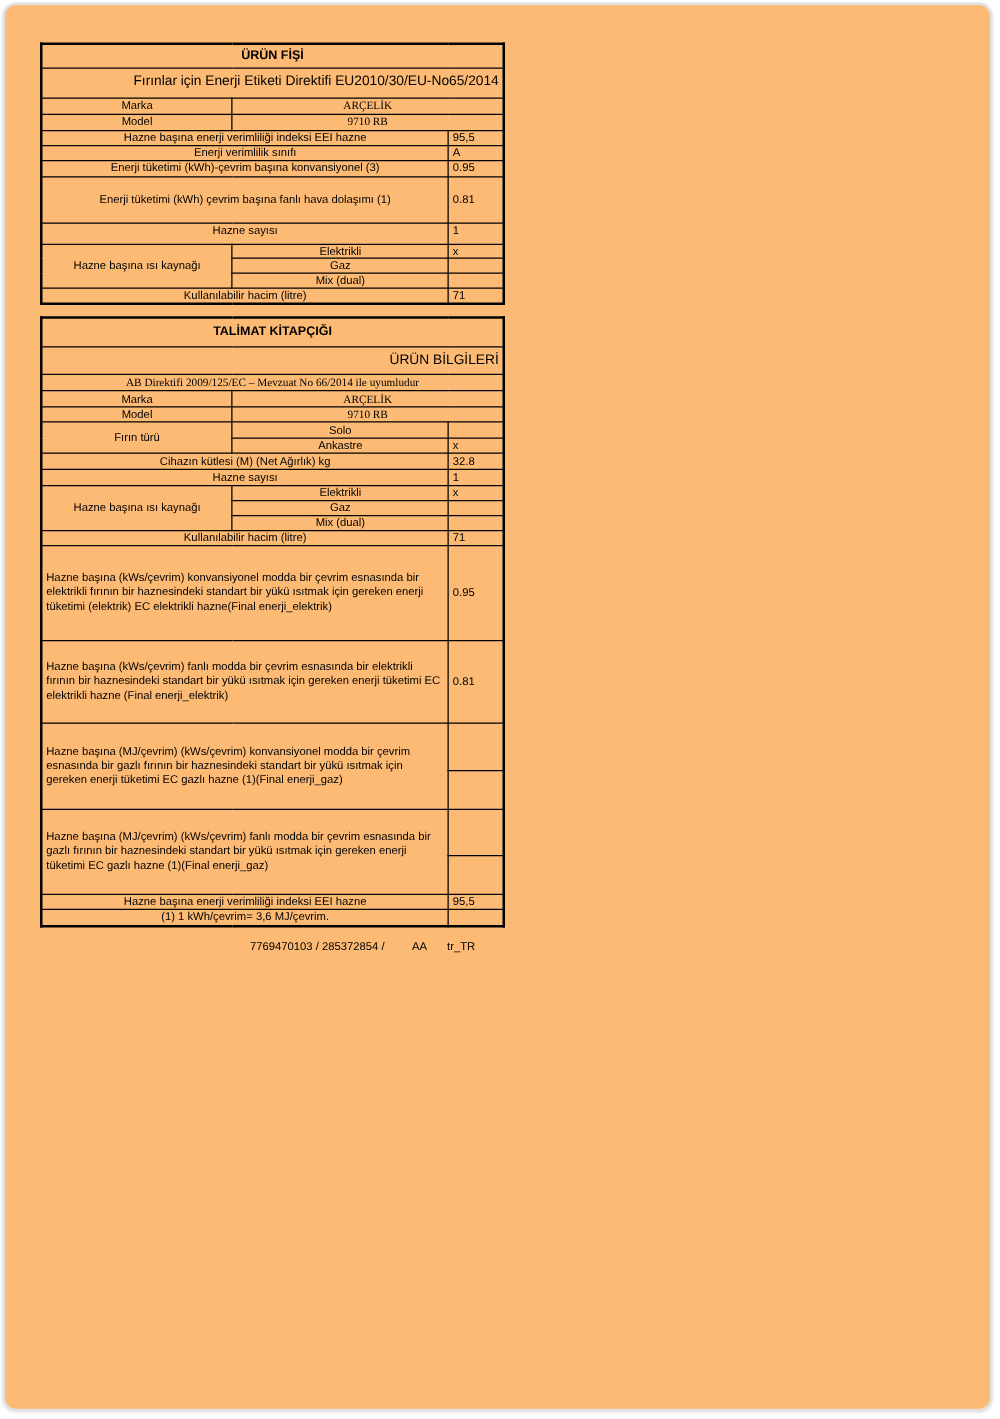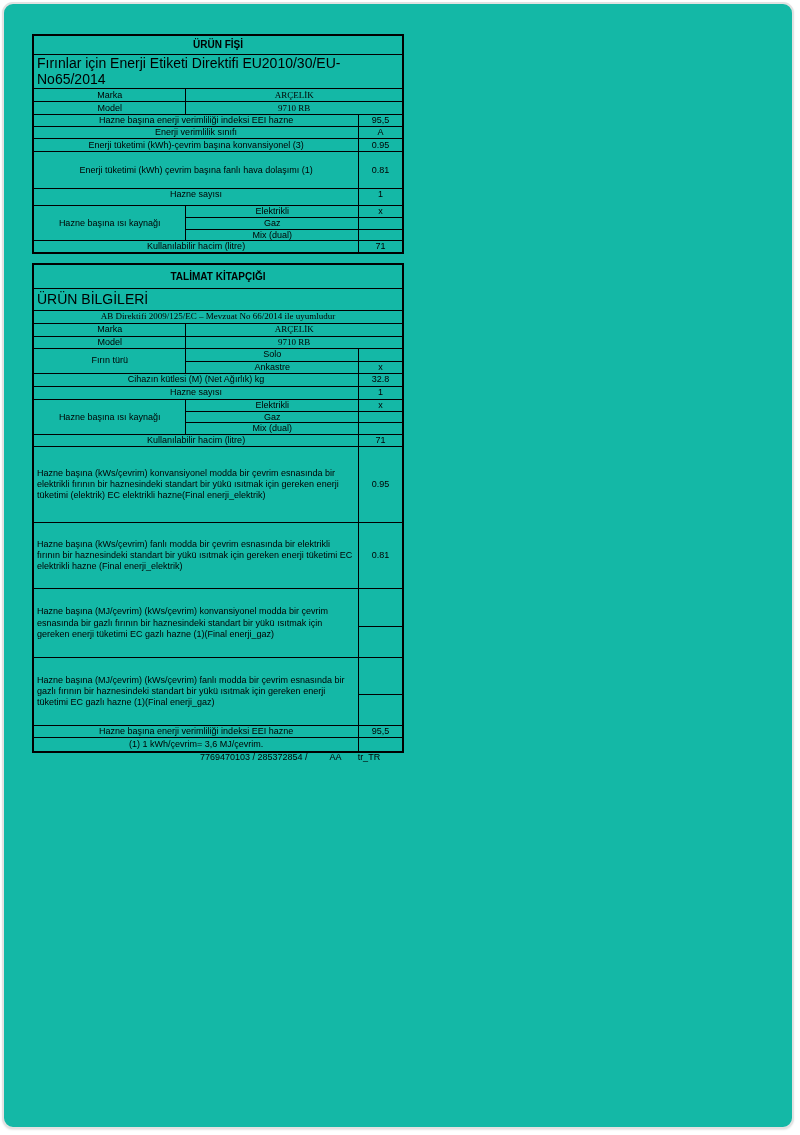--- a/index.html
+++ b/index.html
@@ -15,21 +15,21 @@
     height: 1135px;
     background: #ffffff;
     overflow: hidden;
   }
   .page-card {
     position: absolute;
     left: 2px;
     top: 2px;
     width: 792px;
     height: 1127px;
-    background: #14b8a6;
+    background: #fdba74;
     border: 2px solid #e2e2e2;
     border-radius: 11px;
     box-shadow: 0 1px 2px rgba(0,0,0,0.10);
     box-sizing: border-box;
   }
   .doc {
     position: absolute;
     left: 28px;
     top: 30px;
     width: 372px;
@@ -49,25 +49,25 @@
     vertical-align: middle;
     overflow: hidden;
     box-sizing: border-box;
   }
   td.title-cell {
     text-align: center;
     font-weight: bold;
     font-size: 10px;
   }
   td.subtitle-cell {
-    text-align: left;
-    font-size: 14px;
+    text-align: right;
+    font-size: 11px;
   }
   td.center { text-align: center; font-family: Liberation Serif, serif; }
-  td.value { text-align: center; vertical-align: middle; margin-top: 20px; }
+  td.value { text-align: left; vertical-align: middle; margin-top: 20px; }
   td.label { text-align: center; margin-top: 12px; }
   td.para {
     vertical-align: top;
     padding-top: 1px;
     line-height: 1.25;
   }
   .footer-line {
     position: absolute;
     left: 196px;
     top: 748px;

